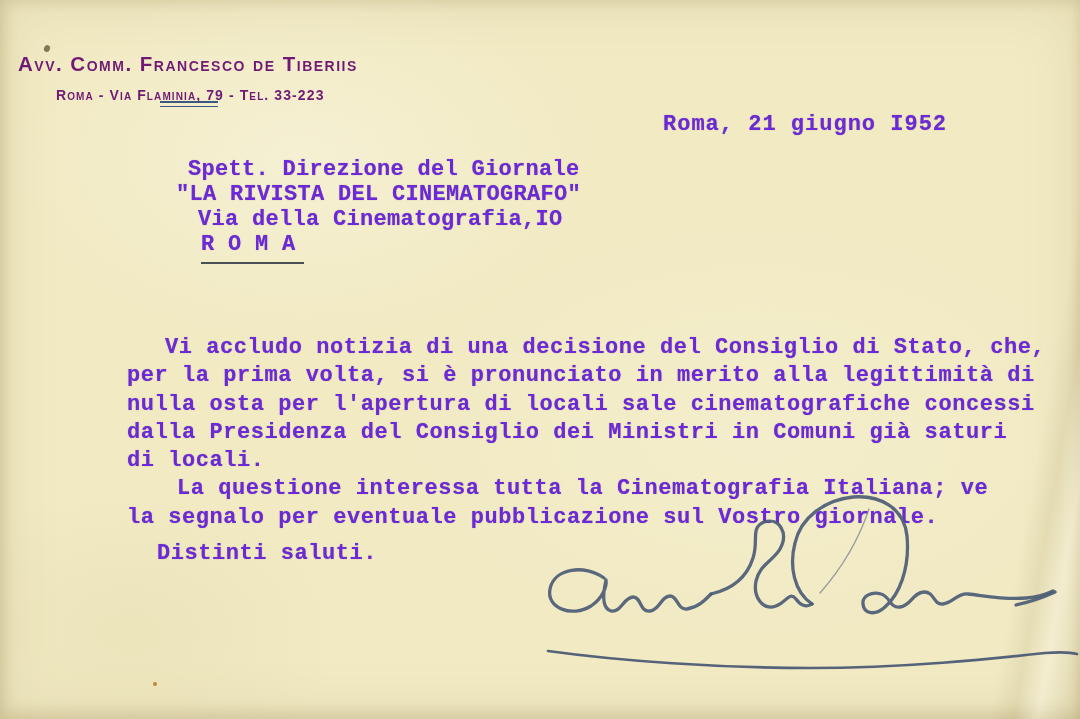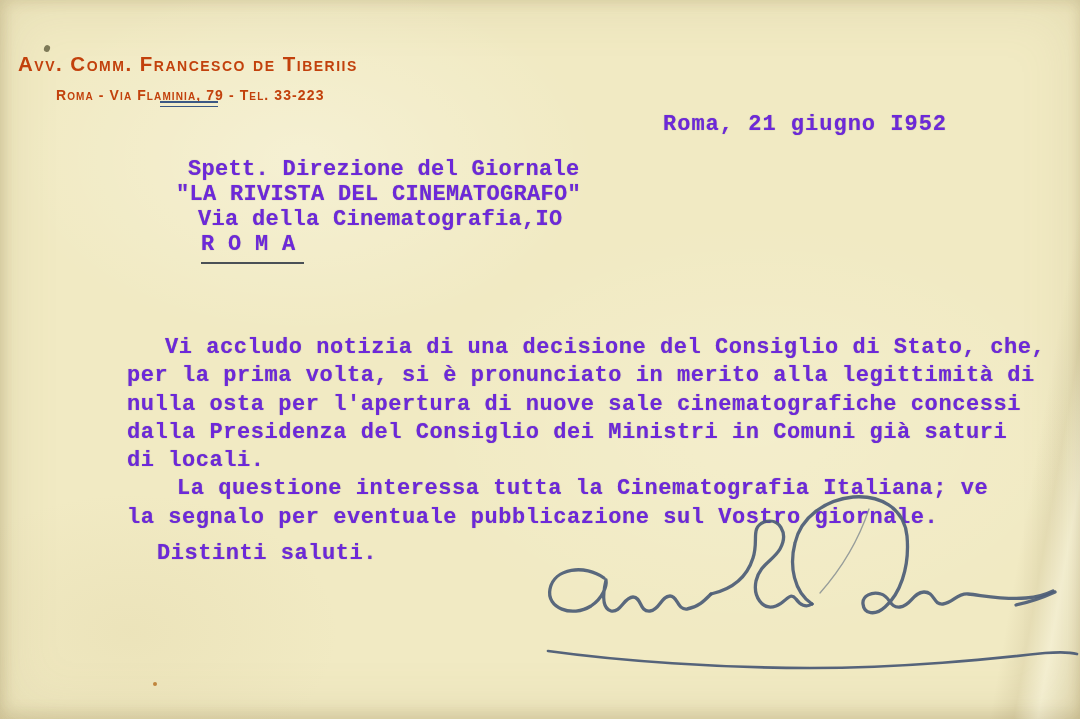--- a/index.html
+++ b/index.html
@@ -20,21 +20,21 @@
       radial-gradient(ellipse 500px 300px at 70% 60%, rgba(255,255,244,.18), rgba(255,255,244,0) 70%),
       radial-gradient(ellipse 300px 200px at 12% 88%, rgba(190,170,110,.10), rgba(190,170,110,0) 70%),
       linear-gradient(100deg, rgba(0,0,0,0) 92.5%, rgba(130,110,60,.10) 94.5%, rgba(255,255,246,.30) 96.5%, rgba(140,120,70,.14) 100%);
   }
   .speck{position:absolute;border-radius:50%;}
   .speck.s1{left:44px;top:45px;width:6px;height:7px;background:#7e7a58;transform:rotate(20deg);}
   .speck.s2{left:153px;top:682px;width:4px;height:4px;background:#c0853d;}
   .speck.s3{left:367px;top:172px;width:3px;height:3px;background:#b9a96f;}
 
   
-  .letterhead{position:absolute;left:18px;top:52px;color:#c2410c;font-family:"Liberation Sans",sans-serif;}
+  .letterhead{position:absolute;left:18px;top:52px;color:#701a75;font-family:"Liberation Sans",sans-serif;}
   .lh-name{font-size:20.5px;font-weight:600;font-variant:small-caps;letter-spacing:1.5px;white-space:nowrap;}
   .lh-contact{margin:11px 0 0 38px;font-size:14px;font-weight:700;font-variant:small-caps;letter-spacing:1.1px;white-space:nowrap;}
   .lh-rule{position:absolute;left:160px;top:101px;width:58px;height:3px;
     border-top:2px solid #3b5884;border-bottom:1px solid #3b5884;}
 
   
   .typed{color:#6d28d9;font-weight:700;text-shadow:0 0 1px rgba(74,80,86,.55);}
 
   .dateline{position:absolute;left:663px;top:112px;font-size:22px;letter-spacing:1px;white-space:nowrap;}
 
@@ -74,21 +74,21 @@
   <div class="recipient typed">
     <div class="r0">Spett. Direzione del Giornale</div>
     <div class="r1">"LA RIVISTA DEL CINEMATOGRAFO"</div>
     <div class="r2">Via della Cinematografia,IO</div>
     <div class="r3"><span class="roma-underline">R O M A</span></div>
   </div>
 
   <div class="body-block typed">
     <div class="indent">Vi accludo notizia di una decisione del Consiglio di Stato, che,</div>
     <div>per la prima volta, si è pronunciato in merito alla legittimità di</div>
-    <div>nulla osta per l'apertura di nuove sale cinematografiche concessi</div>
+    <div>nulla osta per l'apertura di locali sale cinematografiche concessi</div>
     <div>dalla Presidenza del Consiglio dei Ministri in Comuni già saturi</div>
     <div>di locali.</div>
     <div class="indent2">La questione interessa tutta la Cinematografia Italiana; ve</div>
     <div>la segnalo per eventuale pubblicazione sul Vostro giornale.</div>
     <div class="indent3">Distinti saluti.</div>
   </div>
 
   <svg class="sig" viewBox="0 0 1080 719" aria-hidden="true">
 
     <path d="M604 578 C585 564 554 568 550 589 C546 608 572 618 591 606 C603 598 607 586 606 580 C603 593 601 608 611 611 C621 613 624 597 633 597 C642 597 639 612 650 611 C660 610 661 596 670 596 C678 596 677 610 687 609 C699 607 706 599 711 594"></path>

